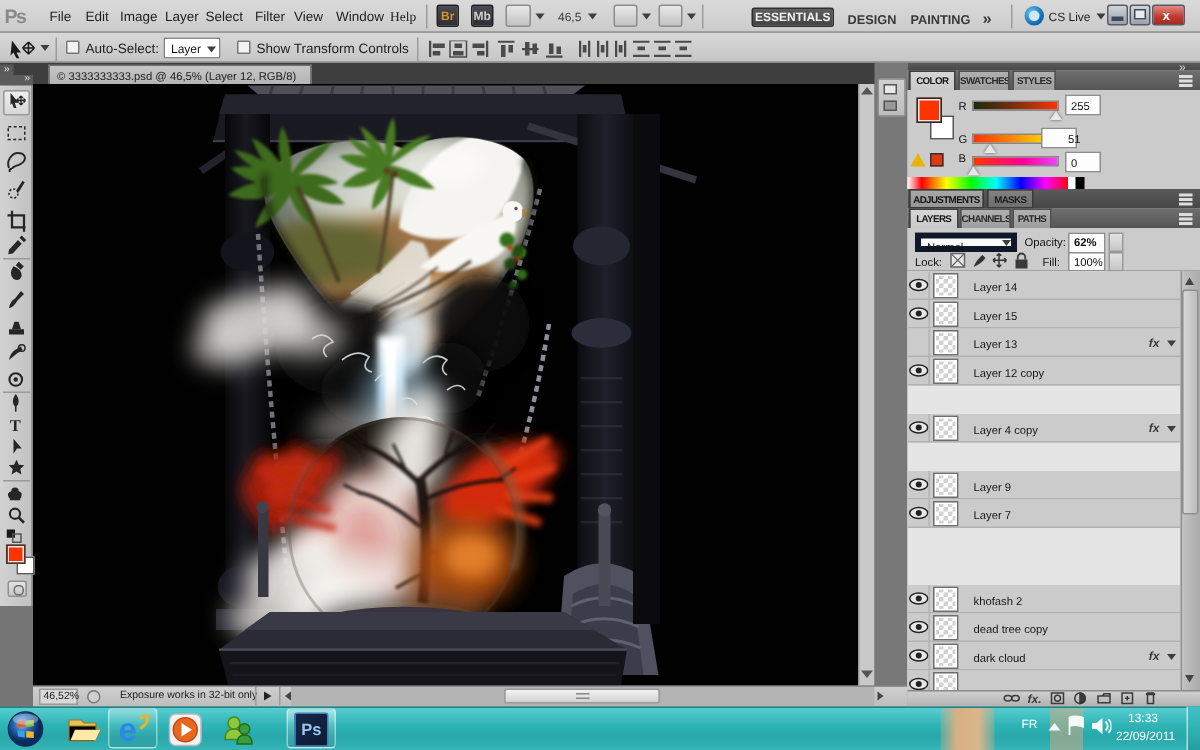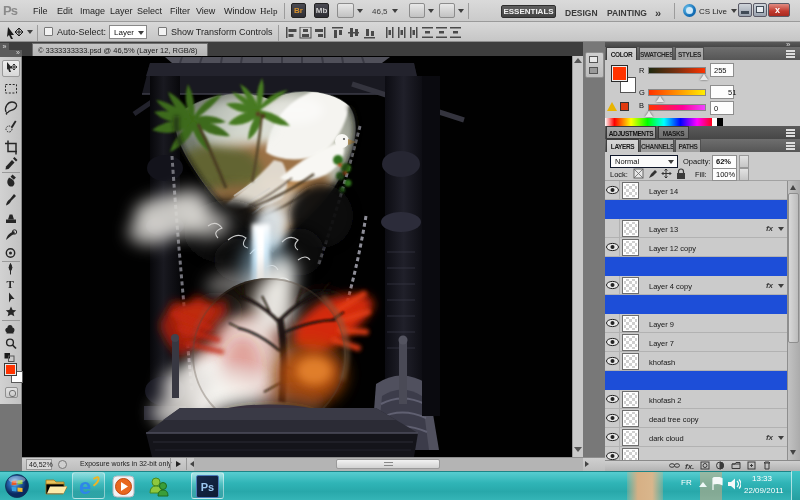--- a/index.html
+++ b/index.html
@@ -526,21 +526,21 @@
   <div class="abs" style="left:605px;top:60px;width:195px;height:66px;background:#cbcbcb;"></div>
   <div class="abs" style="left:611px;top:65px;width:17px;height:17px;background:#ff3300;border:1px solid #2a2a2a;box-shadow:0 0 0 1px #eee inset;z-index:2;"></div>
   <div class="abs" style="left:620px;top:77px;width:16px;height:16px;background:#fff;border:1px solid #555;"></div>
   <div class="abs" style="left:639px;top:66px;font-size:7.5px;color:#111;">R</div>
   <div class="abs" style="left:648px;top:67px;width:58px;height:7px;border:1px solid #888;background:linear-gradient(90deg,#1e2a10,#7a3010 50%,#ff3300);"></div>
   <div class="abs" style="left:700px;top:74px;width:0;height:0;border-left:4px solid transparent;border-right:4px solid transparent;border-bottom:6px solid #e8e8e8;filter:drop-shadow(0 0 1px #555);"></div>
   <div class="abs valbox" style="left:710px;top:63px;width:24px;height:14px;line-height:13px;padding-left:3px;">255</div>
   <div class="abs" style="left:639px;top:88px;font-size:7.5px;color:#111;">G</div>
   <div class="abs" style="left:648px;top:89px;width:58px;height:7px;border:1px solid #888;background:linear-gradient(90deg,#ff3300,#ff9900 55%,#ffee00)"></div>
   <div class="abs" style="left:656px;top:96px;width:0;height:0;border-left:4px solid transparent;border-right:4px solid transparent;border-bottom:6px solid #e8e8e8;filter:drop-shadow(0 0 1px #555);"></div>
-  <div class="abs valbox" style="left:710px;top:85px;width:24px;height:14px;line-height:13px;padding-left:17px;">51</div>
+  <div class="abs valbox" style="left:694px;top:85px;width:24px;height:14px;line-height:13px;padding-left:17px;">51</div>
   <div class="abs" style="left:607px;top:102px;width:0;height:0;border-left:5px solid transparent;border-right:5px solid transparent;border-bottom:9px solid #e8b400;"></div>
   <div class="abs" style="left:620px;top:102px;width:9px;height:9px;background:#e03a10;border:1px solid #333;"></div>
   <div class="abs" style="left:639px;top:101px;font-size:7.5px;color:#111;">B</div>
   <div class="abs" style="left:648px;top:104px;width:58px;height:7px;border:1px solid #888;background:linear-gradient(90deg,#ff3300,#ff0099 60%,#ee44ff)"></div>
   <div class="abs" style="left:645px;top:111px;width:0;height:0;border-left:4px solid transparent;border-right:4px solid transparent;border-bottom:6px solid #e8e8e8;filter:drop-shadow(0 0 1px #555);"></div>
   <div class="abs valbox" style="left:710px;top:101px;width:24px;height:14px;line-height:13px;padding-left:3px;">0</div>
   <div class="abs" style="left:605px;top:118px;width:118px;height:8px;background:linear-gradient(90deg,#fff 0%,#f00 8%,#ff0 22%,#0f0 36%,#0ff 50%,#00f 64%,#f0f 78%,#f00 92%,#900 100%);"></div>
   <div class="abs" style="left:712px;top:118px;width:11px;height:8px;background:#fff;"></div>
   <div class="abs" style="left:717px;top:118px;width:6px;height:8px;background:#000;"></div>
 
@@ -549,46 +549,54 @@
   <div class="abs ptabtext" style="left:658px;top:126px;width:31px;height:13px;line-height:13px;background:linear-gradient(#828282,#6e6e6e);color:#1c1c1c;border:1px solid #3a3a3a;">MASKS</div>
   <div class="abs" style="left:786px;top:129px;width:9px;height:1.5px;background:#ddd;box-shadow:0 3px 0 #ddd,0 6px 0 #ddd;"></div>
 
   <div class="abs" style="left:605px;top:139px;width:195px;height:13px;background:linear-gradient(#6e6e6e,#565656);"></div>
   <div class="abs ptab-act ptabtext" style="left:606px;top:139px;width:33px;height:13px;line-height:13px;">LAYERS</div>
   <div class="abs ptab ptabtext" style="left:640px;top:139px;width:34px;height:13px;line-height:13px;">CHANNELS</div>
   <div class="abs ptab ptabtext" style="left:675px;top:139px;width:26px;height:13px;line-height:13px;">PATHS</div>
   <div class="abs" style="left:786px;top:142px;width:9px;height:1.5px;background:#ddd;box-shadow:0 3px 0 #ddd,0 6px 0 #ddd;"></div>
 
   <div class="abs" style="left:605px;top:152px;width:195px;height:29px;background:#cbcbcb;border-bottom:1px solid #a2a2a2;"></div>
-  <div class="abs" style="left:610px;top:155px;width:68px;height:13px;background:#fbfbfb;border:1px solid #0f172a;font-size:7.5px;color:#111;line-height:12px;padding-left:4px;">Normal</div>
+  <div class="abs" style="left:610px;top:155px;width:68px;height:13px;background:#fbfbfb;border:4px solid #0f172a;font-size:7.5px;color:#111;line-height:12px;padding-left:4px;">Normal</div>
   <div class="abs darr" style="left:668px;top:160px;"></div>
   <div class="abs" style="left:683px;top:157px;font-size:7.5px;color:#111;">Opacity:</div>
   <div class="abs valbox" style="left:712px;top:155px;width:25px;height:31px;line-height:12px;padding-left:3px;font-weight:bold;">62%</div>
   <div class="abs" style="left:739px;top:155px;width:10px;height:13px;background:linear-gradient(#e2e2e2,#c6c6c6);border:1px solid #999;"></div>
   <div class="abs" style="left:610px;top:170px;font-size:7.5px;color:#111;">Lock:</div>
   <svg class="abs" style="left:633px;top:168px;" width="60" height="12" viewBox="0 0 60 12">
     <rect x="1" y="1" width="9" height="9" fill="#e8e8e8" stroke="#666"></rect>
       <path d="M1,1 l9,9 M10,1 l-9,9" stroke="#666" stroke-width="0.8"></path>
     <path d="M16,10 q2,-5 6,-8 l2,2 q-3,4 -8,6z" fill="#333"></path>
     <path d="M33,1 v9 M29,5.5 h9 M33,1 l-1.5,1.5 M33,1 l1.5,1.5 M33,10 l-1.5,-1.5 M33,10 l1.5,-1.5 M29,5.5 l1.5,-1.5 M29,5.5 l1.5,1.5 M38,5.5 l-1.5,-1.5 M38,5.5 l-1.5,1.5" stroke="#333" fill="none"></path>
     <rect x="44" y="5" width="8" height="6" fill="#3a3a3a"></rect>
       <path d="M45.5,5 v-1.5 a2.5,2.5 0 0 1 5,0 v1.5" fill="none" stroke="#3a3a3a" stroke-width="1.2"></path>
   </svg>
   <div class="abs" style="left:695px;top:170px;font-size:7.5px;color:#111;">Fill:</div>
   <div class="abs valbox" style="left:712px;top:168px;width:25px;height:13px;line-height:12px;padding-left:3px;">100%</div>
   <div class="abs" style="left:739px;top:168px;width:10px;height:13px;background:linear-gradient(#e2e2e2,#c6c6c6);border:1px solid #999;"></div>
 
-  <div id="layerlist" class="abs" style="left:605px;top:181px;width:182px;height:279px;background:#1d4ed8;overflow:hidden;">
+  <div id="layerlist" class="abs" style="left:605px;top:181px;width:182px;height:279px;background:#e5e5e5;overflow:hidden;">
     <div class="lrow" style="top:0;">
         <div class="leye"><svg width="13" height="10" style="margin:4px 1px;">
             <ellipse cx="6.5" cy="5" rx="6" ry="3.6" fill="#e8e8e8" stroke="#222"></ellipse>
             <circle cx="6.5" cy="5" r="2" fill="#222"></circle>
           </svg></div>
         <div class="lthumb"></div>
         <div class="lname">Layer 14</div>
+      </div>
+    <div class="lrow" style="top:19px;">
+        <div class="leye"><svg width="13" height="10" style="margin:4px 1px;">
+            <ellipse cx="6.5" cy="5" rx="6" ry="3.6" fill="#e8e8e8" stroke="#222"></ellipse>
+            <circle cx="6.5" cy="5" r="2" fill="#222"></circle>
+          </svg></div>
+        <div class="lthumb"></div>
+        <div class="lname">Layer 15</div>
       </div>
     <div class="lrow" style="top:38px;">
         <div class="leye"></div>
         <div class="lthumb"></div>
         <div class="lname">Layer 13</div>
         <div class="lfx">fx</div>
         <div class="lfxarr"></div>
       </div>
     <div class="lrow" style="top:57px;">
         <div class="leye"><svg width="13" height="10" style="margin:4px 1px;">
@@ -616,28 +624,20 @@
         <div class="lthumb"></div>
         <div class="lname">Layer 9</div>
       </div>
     <div class="lrow" style="top:152px;">
         <div class="leye"><svg width="13" height="10" style="margin:4px 1px;">
             <ellipse cx="6.5" cy="5" rx="6" ry="3.6" fill="#e8e8e8" stroke="#222"></ellipse>
             <circle cx="6.5" cy="5" r="2" fill="#222"></circle>
           </svg></div>
         <div class="lthumb"></div>
         <div class="lname">Layer 7</div>
-      </div>
-    <div class="lrow" style="top:171px;">
-        <div class="leye"><svg width="13" height="10" style="margin:4px 1px;">
-            <ellipse cx="6.5" cy="5" rx="6" ry="3.6" fill="#e8e8e8" stroke="#222"></ellipse>
-            <circle cx="6.5" cy="5" r="2" fill="#222"></circle>
-          </svg></div>
-        <div class="lthumb"></div>
-        <div class="lname">khofash</div>
       </div>
     <div class="lrow" style="top:209px;">
         <div class="leye"><svg width="13" height="10" style="margin:4px 1px;">
             <ellipse cx="6.5" cy="5" rx="6" ry="3.6" fill="#e8e8e8" stroke="#222"></ellipse>
             <circle cx="6.5" cy="5" r="2" fill="#222"></circle>
           </svg></div>
         <div class="lthumb"></div>
         <div class="lname">khofash 2</div>
       </div>
     <div class="lrow" style="top:228px;">

